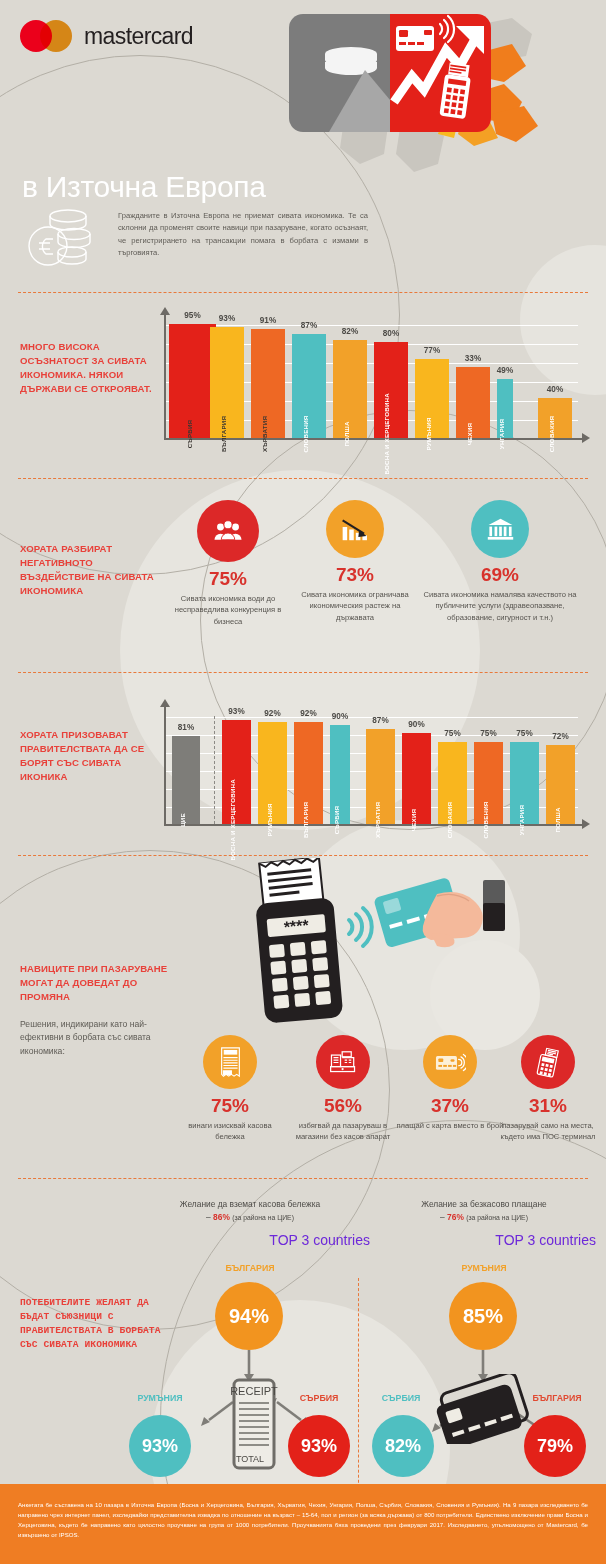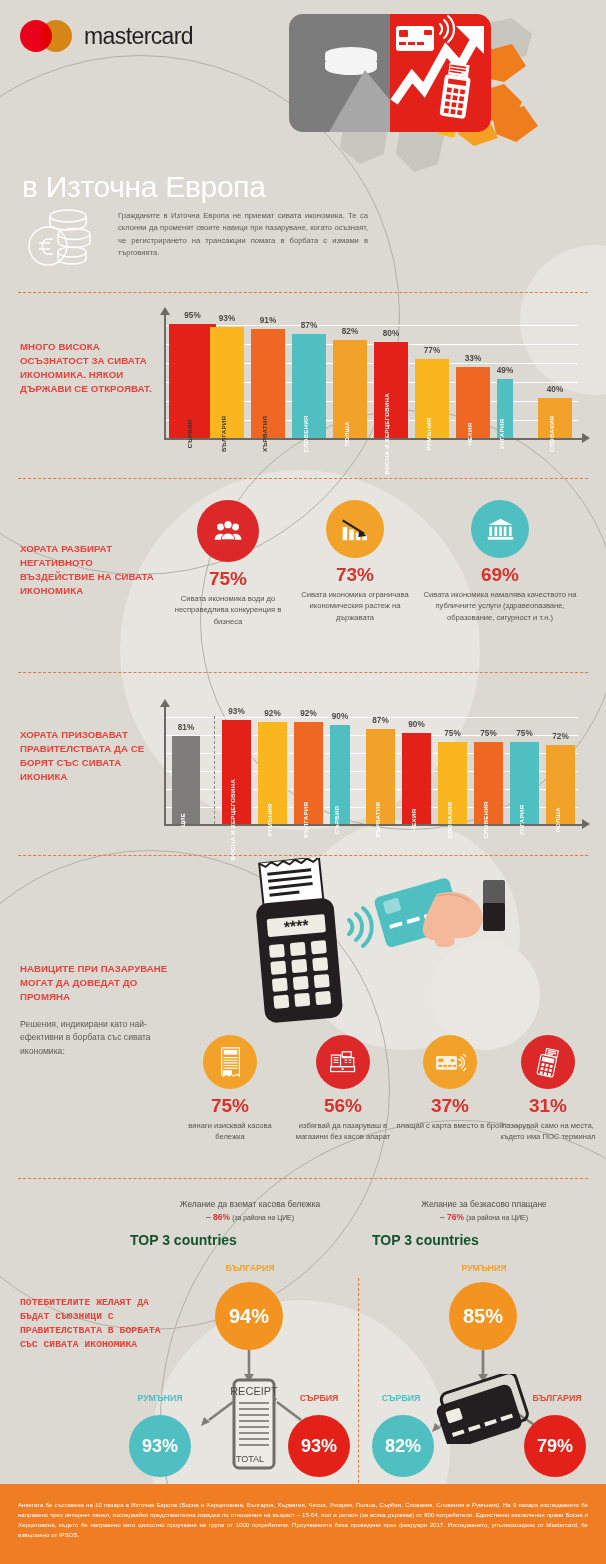--- a/index.html
+++ b/index.html
@@ -102,21 +102,21 @@
   .stat .pct { font-size: 19px; font-weight: 700; color: #d8322c; margin-top: 6px; }
   .stat .desc { font-size: 7.6px; line-height: 1.5; color: #56534e; margin-top: 3px; }
 
   
   .terminal { position: absolute; }
 
   
   .t3-head { position: absolute; text-align: center; font-size: 8.4px; color: #4c4a46; line-height: 1.5; }
   .t3-head b { color: #d8322c; }
   .t3-head .small { font-size: 6.8px; }
-  .t3-title { position: absolute; text-align: left; font-size: 14px; font-weight: 700; color: #14532d; }
+  .t3-title { position: absolute; text-align: right; font-size: 14px; font-weight: 400; color: #6d28d9; }
   .ctry-tag { position: absolute; font-size: 8.8px; font-weight: 700; text-align: center; }
   .bubble {
     position: absolute; border-radius: 50%; display: flex; align-items: center; justify-content: center;
     color: #fff; font-weight: 700;
   }
   .vdiv { position:absolute; border-left: 1.4px dashed #e8793b; }
 
   
   .footer {
     position: absolute; left: 0; bottom: 0; width: 606px; height: 80px;

